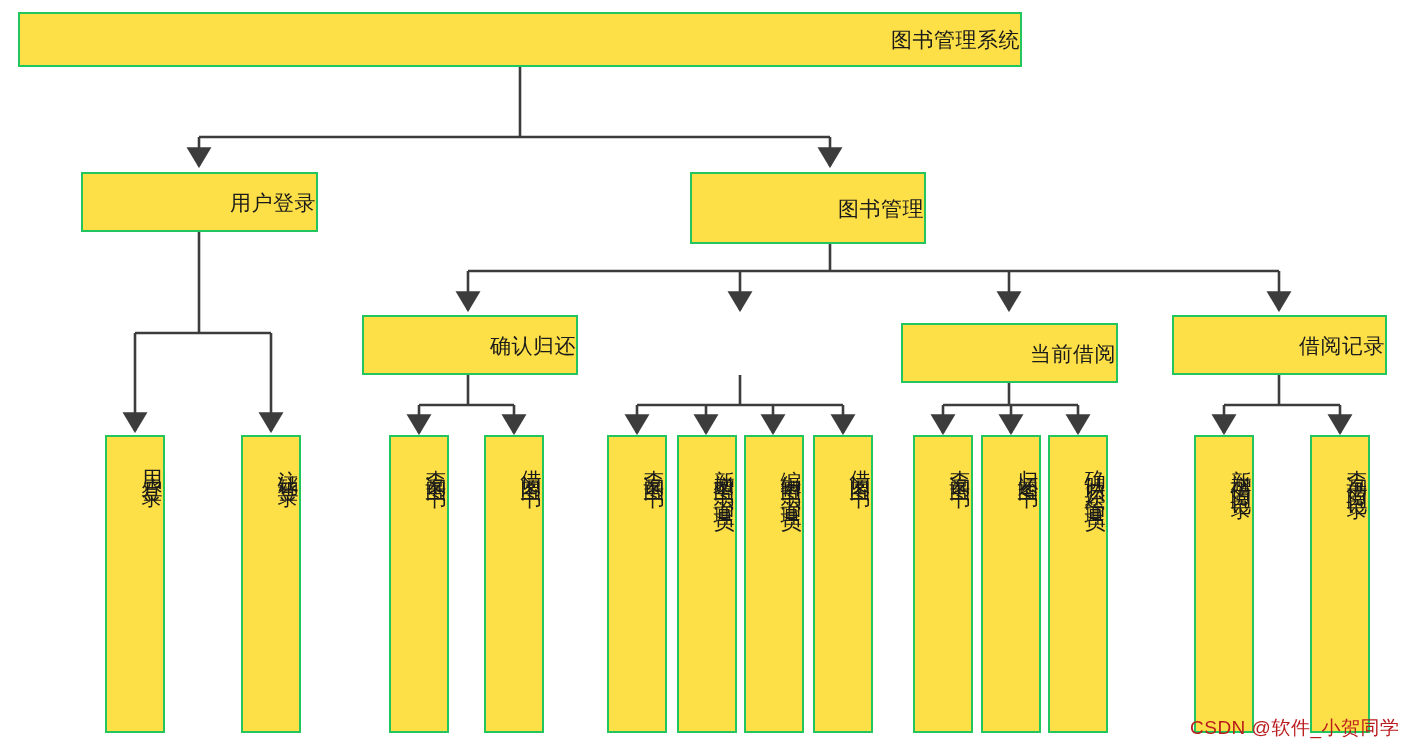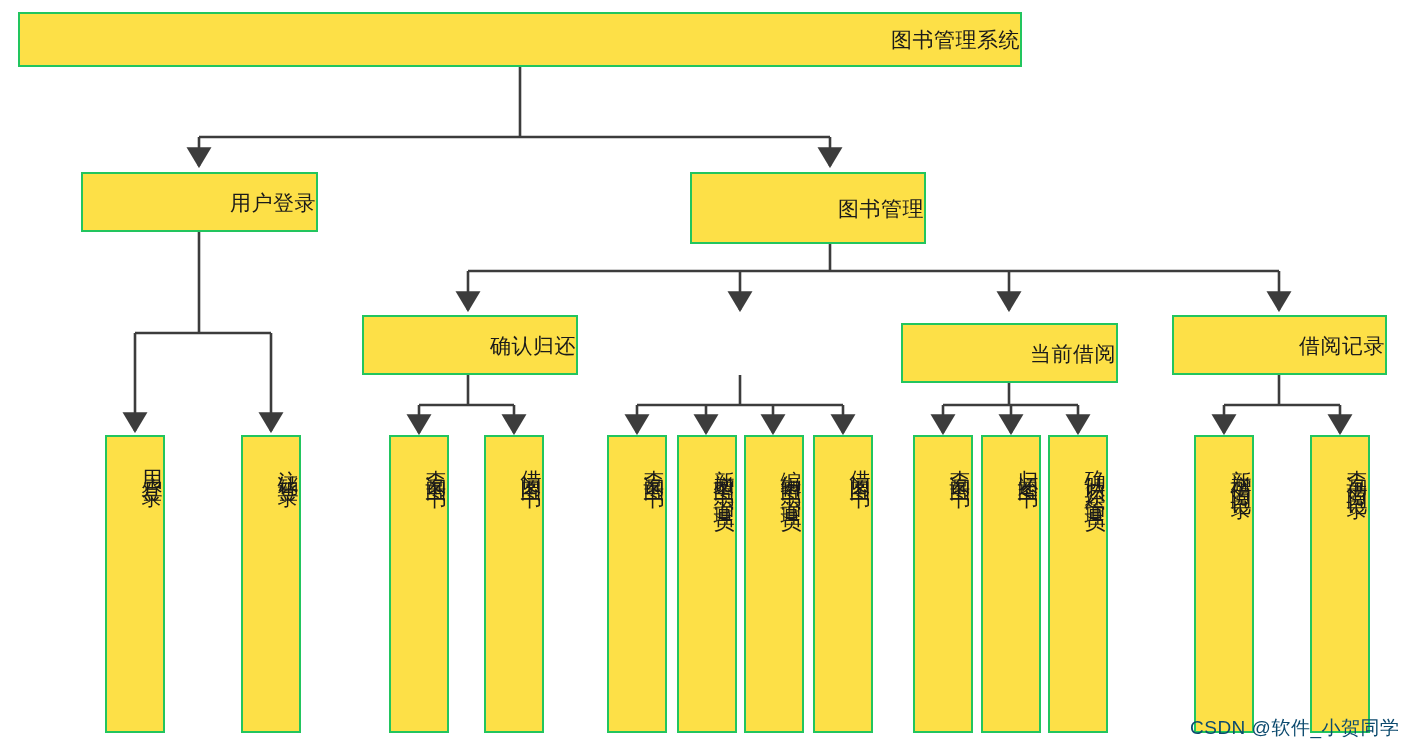--- a/index.html
+++ b/index.html
@@ -49,21 +49,21 @@
   .node-vertical .node-label {
     writing-mode: vertical-rl;
     text-orientation: upright;
     font-size: 21px;
     letter-spacing: 6px;
     line-height: 1.0;
   }
   .watermark {
     position: absolute;
     font-size: 19px;
-    color: #0c4a6e;
+    color: #b91c1c;
     white-space: nowrap;
     letter-spacing: 0.5px;
     pointer-events: none;
     text-align: center;
   }
 </style>
 </head>
 <body>
 
 <div id="diagram-root">

